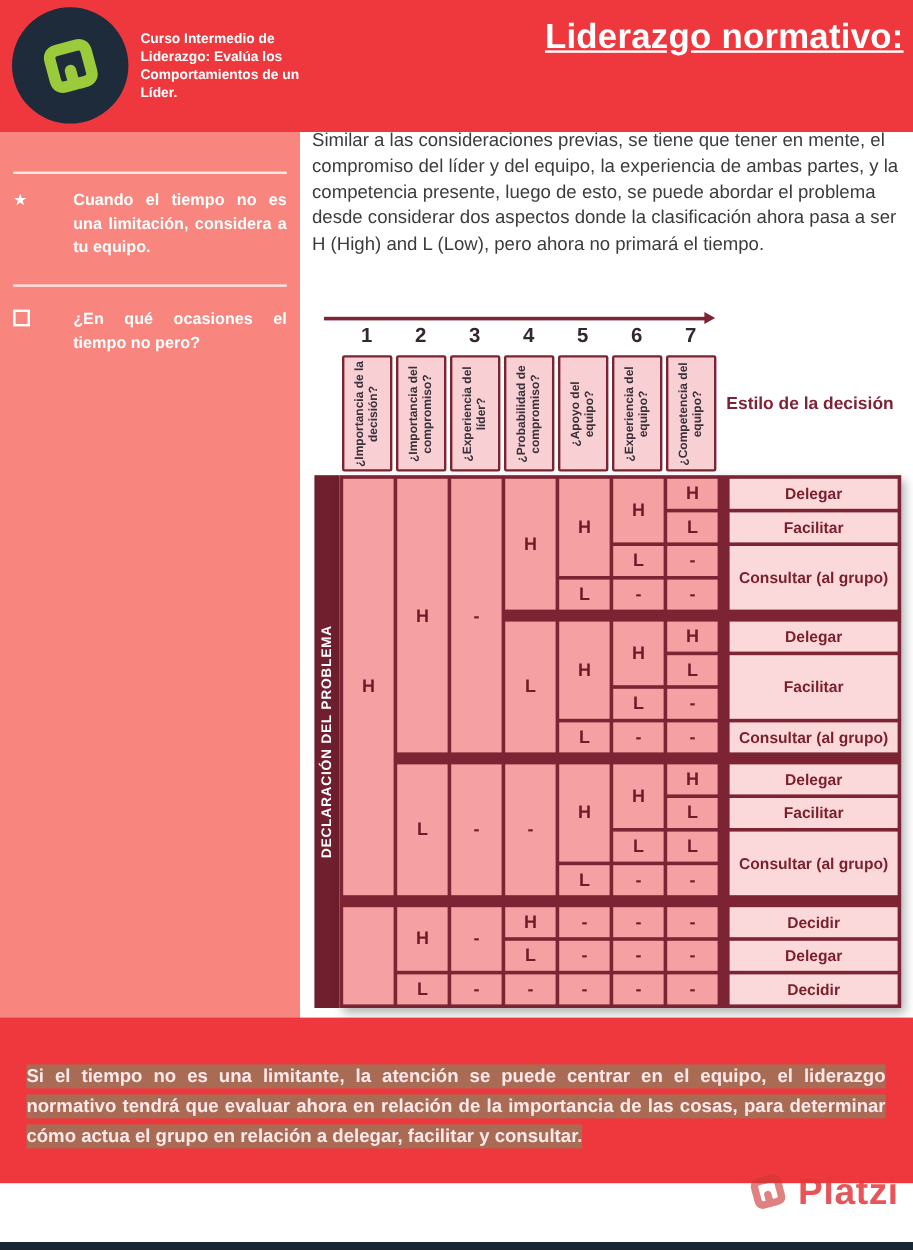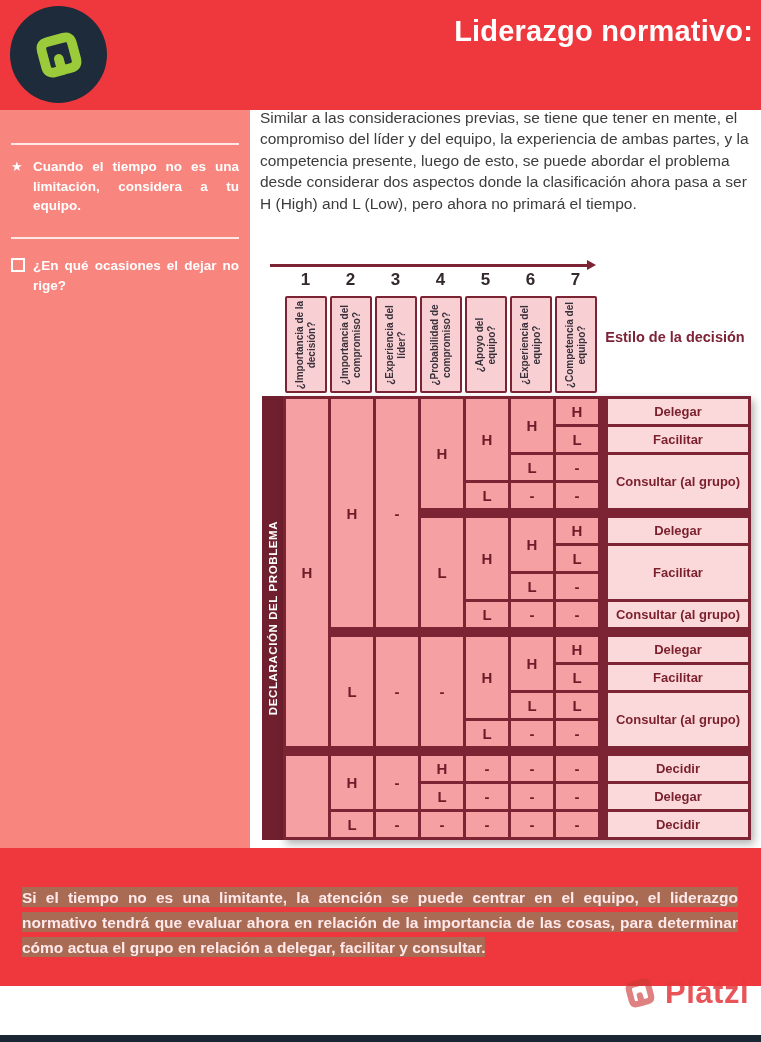--- a/index.html
+++ b/index.html
@@ -7,33 +7,33 @@
   .page { position:relative; width:761px; height:1042px; background:#ffffff; overflow:hidden; }
 
   
   .header-band { position:absolute; left:0; top:0; width:761px; height:110px; background:#EF383D; }
   .logo-circle { position:absolute; left:10px; top:6px; width:97px; height:97px; border-radius:50%;
                  background:#1D2B3A; display:flex; align-items:center; justify-content:center; }
   .logo-circle svg { transform:rotate(-15deg); }
   .course-label { position:absolute; left:117px; top:26px; width:152px; color:#ffffff;
                   font-weight:bold; font-size:11.5px; line-height:1.3; }
   .page-title { position:absolute; right:8px; top:13px; width:520px; text-align:right; color:#ffffff;
-                font-weight:bold; font-size:29px; line-height:1.3; letter-spacing:0.2px; }
+                font-weight:bold; font-size:29px; line-height:1.3; letter-spacing:0.2px;text-decoration:underline; }
 
   
   .sidebar { position:absolute; left:0; top:110px; width:250px; height:742px; background:#F8857E; }
   .divider { position:absolute; left:11px; width:228px; height:2px; background:rgba(255,255,255,0.8); }
   .div-1 { top:33px; } .div-2 { top:127px; }
   .side-item { position:absolute; left:11px; width:228px; display:flex; color:#ffffff;
                font-weight:bold; font-size:13.5px; line-height:1.45; }
   .item-1 { top:47px; } .item-2 { top:146px; }
   .bullet-col { width:22px; flex:0 0 22px; }
   .star-glyph { font-size:13px; }
   .checkbox-glyph { display:inline-block; width:10px; height:10px; border:2px solid #ffffff; margin-top:2px; }
-  .side-text { flex:1; text-align:justify; }
+  .side-text { flex:1; text-align:justify;margin-left:28px; }
 
   
   .content { position:absolute; left:250px; top:110px; width:511px; height:742px; background:#ffffff; }
   .paragraph { position:absolute; left:10px; top:-3px; width:494px; margin:0; color:#3C3C3C;
                font-size:15.5px; line-height:1.38; }
 
   
   .matrix { position:absolute; left:12px; top:150px; width:489px; height:452px; }
   .arrow-line { position:absolute; left:8px; top:4px; width:318px; height:3px; background:#7C2433; }
   .arrow-head { position:absolute; right:-8px; top:-4px; width:0; height:0;
@@ -76,35 +76,36 @@
 <body>
 
 <div class="page">
 
   <div class="header-band">
     <div class="logo-circle">
       <svg width="72" height="72" viewBox="0 0 60 60">
         <path d="M 31 43 L 23 43 Q 17 43 17 37 L 17 23 Q 17 17 23 17 L 37 17 Q 43 17 43 23 L 43 37 Q 43 43 37 43 L 34 43 Q 29 43 29 38 L 29 33" fill="none" stroke="#9BCB3B" stroke-width="8" stroke-linecap="round" stroke-linejoin="round"></path>
       </svg>
     </div>
+    <div class="course-label">Curso Intermedio de Liderazgo: Evalúa los Comportamientos de un Líder.</div>
     <div class="page-title">
       <div>Liderazgo normativo:</div>
     </div>
   </div>
 
   <div class="sidebar">
     <div class="divider div-1"></div>
     <div class="side-item item-1">
       <span class="bullet-col"><span class="star-glyph">★</span></span>
       <span class="side-text">Cuando el tiempo no es una limitación, considera a tu equipo.</span>
     </div>
     <div class="divider div-2"></div>
     <div class="side-item item-2">
       <span class="bullet-col"><span class="checkbox-glyph"></span></span>
-      <span class="side-text">¿En qué ocasiones el dejar no rige?</span>
+      <span class="side-text">¿En qué ocasiones el tiempo no pero?</span>
     </div>
   </div>
 
   <div class="content">
     <p class="paragraph">Similar a las consideraciones previas, se tiene que tener en mente, el compromiso del líder y del equipo, la experiencia de ambas partes, y la competencia presente, luego de esto, se puede abordar el problema desde considerar dos aspectos donde la clasificación ahora pasa a ser H (High) and L (Low), pero ahora no primará el tiempo.</p>
 
     <div class="matrix">
       <div class="arrow-line">
           <div class="arrow-head"></div>
         </div>

